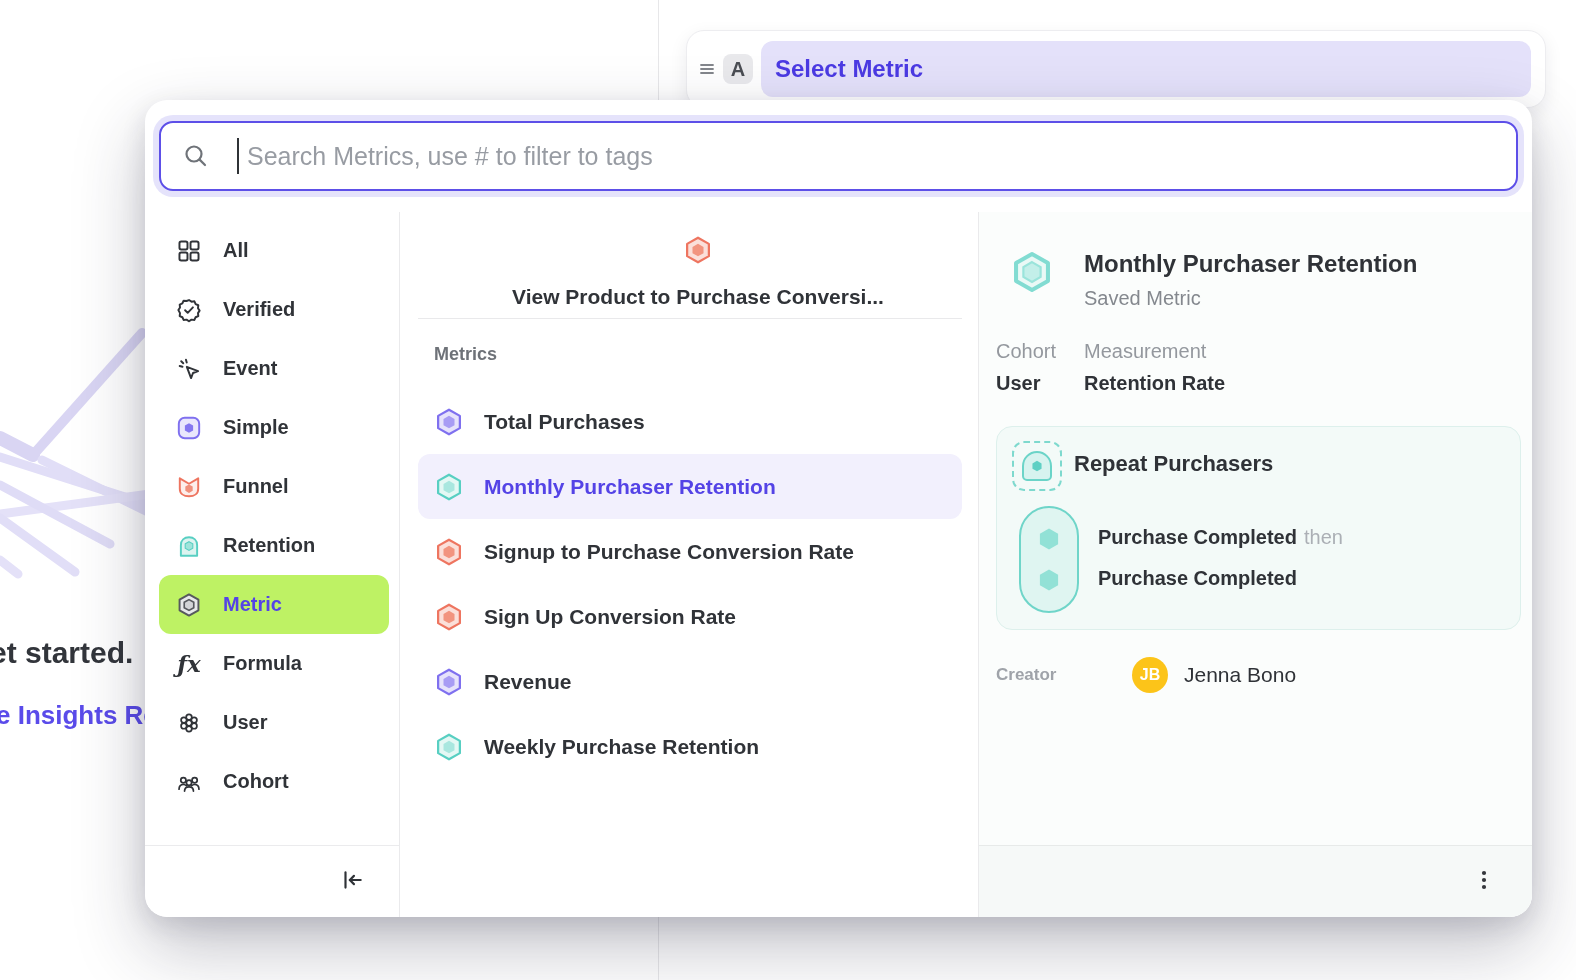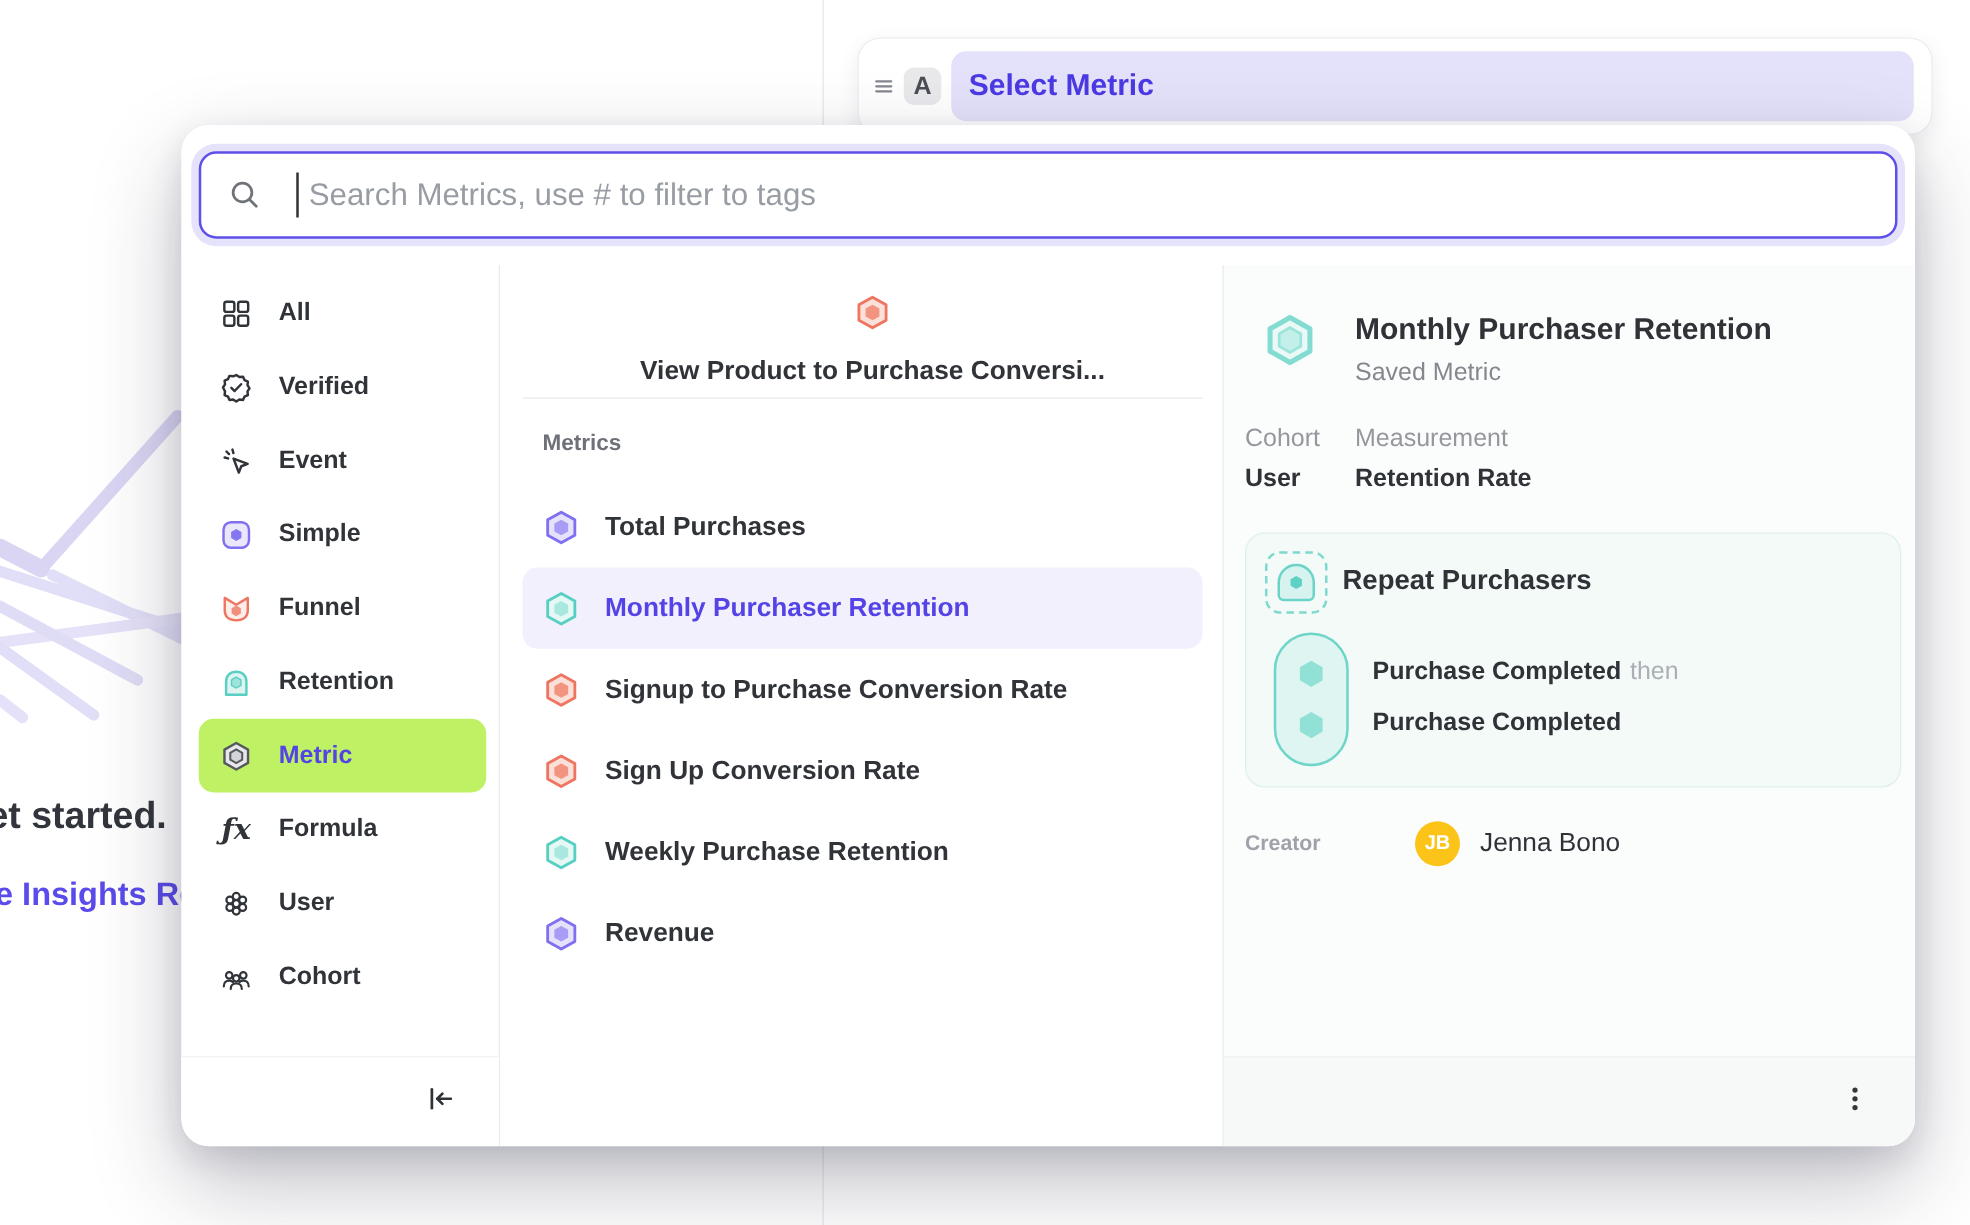--- a/index.html
+++ b/index.html
@@ -363,35 +363,35 @@
           <span class="row-icon">
             <svg class="hex-orange" width="30" height="30" viewBox="0 0 24 24">
                 <polygon class="hex-outer" points="12,2.2 20.7,7.1 20.7,16.9 12,21.8 3.3,16.9 3.3,7.1"></polygon>
                 <polygon class="hex-inner" points="12,7 16.4,9.5 16.4,14.5 12,17 7.6,14.5 7.6,9.5"></polygon>
               </svg>
           </span>
           <span>Sign Up Conversion Rate</span>
         </div>
         <div class="list-row">
           <span class="row-icon">
+            <svg class="hex-purple" width="30" height="30" viewBox="0 0 24 24">
+                <polygon class="hex-outer" points="12,2.2 20.7,7.1 20.7,16.9 12,21.8 3.3,16.9 3.3,7.1"></polygon>
+                <polygon class="hex-inner" points="12,7 16.4,9.5 16.4,14.5 12,17 7.6,14.5 7.6,9.5"></polygon>
+              </svg>
+          </span>
+          <span>Revenue</span>
+        </div>
+        <div class="list-row">
+          <span class="row-icon">
             <svg class="hex-teal" width="30" height="30" viewBox="0 0 24 24">
                 <polygon class="hex-outer" points="12,2.2 20.7,7.1 20.7,16.9 12,21.8 3.3,16.9 3.3,7.1"></polygon>
                 <polygon class="hex-inner" points="12,7 16.4,9.5 16.4,14.5 12,17 7.6,14.5 7.6,9.5"></polygon>
               </svg>
           </span>
           <span>Weekly Purchase Retention</span>
-        </div>
-        <div class="list-row">
-          <span class="row-icon">
-            <svg class="hex-purple" width="30" height="30" viewBox="0 0 24 24">
-                <polygon class="hex-outer" points="12,2.2 20.7,7.1 20.7,16.9 12,21.8 3.3,16.9 3.3,7.1"></polygon>
-                <polygon class="hex-inner" points="12,7 16.4,9.5 16.4,14.5 12,17 7.6,14.5 7.6,9.5"></polygon>
-              </svg>
-          </span>
-          <span>Revenue</span>
         </div>
       </div>
     </div>
 
     <div class="col-details">
       <div class="det-header">
         <span>
           <svg width="44" height="44" viewBox="0 0 24 24">
               <polygon points="12,2.2 20.7,7.1 20.7,16.9 12,21.8 3.3,16.9 3.3,7.1" fill="#EAF9F6" stroke="#82DCD2" stroke-width="2.2" stroke-linejoin="round"></polygon>
               <polygon points="12,6.6 16.7,9.3 16.7,14.7 12,17.4 7.3,14.7 7.3,9.3" fill="#C3EFE9" stroke="#9AE4DB" stroke-width="1.2"></polygon>

